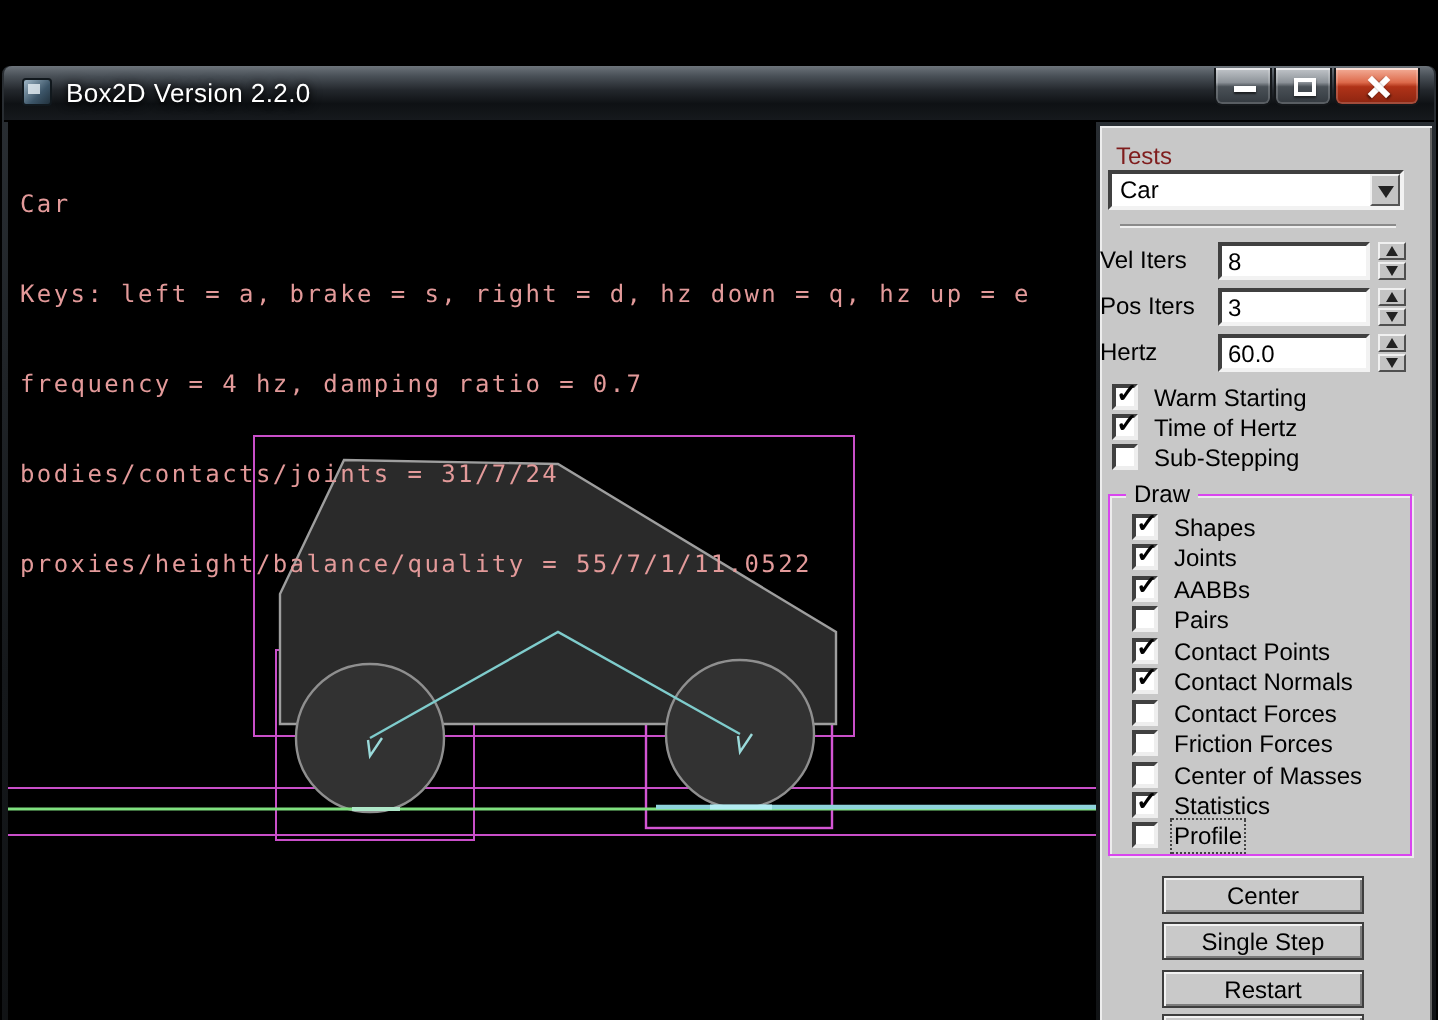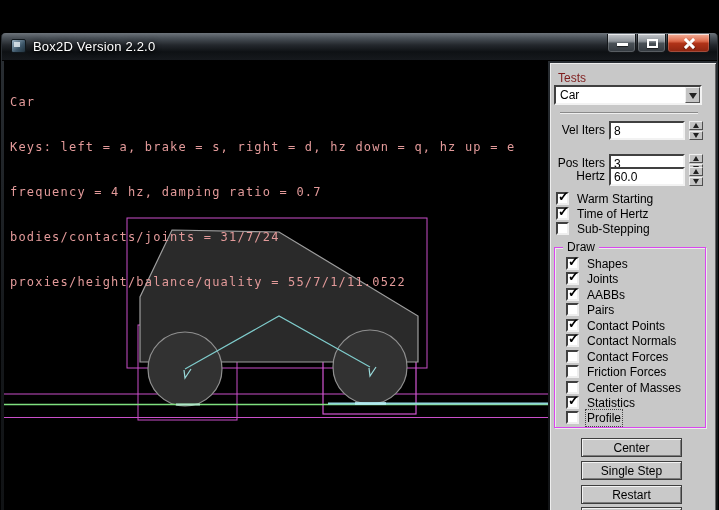--- a/index.html
+++ b/index.html
@@ -74,21 +74,21 @@
   .dd-text { position:absolute; left:4px; top:1px; font-size:12px; }
   .dd-btn { position:absolute; right:0; top:0; width:15px; height:16px;
     background:#c4c4c4; border:1px solid; border-color:#f0f0f0 #555 #555 #f0f0f0; cursor:pointer; }
   .tri-down-sm { position:absolute; left:3px; top:5px; width:0; height:0;
     border-left:4px solid transparent; border-right:4px solid transparent; border-top:6px solid #222; }
 
   .separator { position:absolute; left:10px; top:49px; width:138px; height:2px;
     background:#8a8a8a; border-bottom:1px solid #efefef; }
 
   .spinrow { position:absolute; left:0; width:166px; height:19px; }
-  .spinlabel { position:absolute; left:0; top:2px; width:55px; text-align:right; }
+  .spinlabel { position:absolute; left:0; top:2px; width:55px; }
   .spinfield { position:absolute; left:59px; top:0; width:76px; height:19px;
     background:#fff; border:2px solid; border-color:#404040 #f2f2f2 #f2f2f2 #404040;
     font-family:"Liberation Sans", sans-serif; font-size:12px; padding:0 3px; color:#000; }
   .spinner { position:absolute; left:139px; top:0; width:14px; height:19px; }
   .spinbtn { position:absolute; left:0; width:14px; height:9px; background:#c4c4c4;
     border:1px solid; border-color:#f0f0f0 #4f4f4f #4f4f4f #f0f0f0; cursor:pointer; }
   .spinbtn.up { top:0; } .spinbtn.dn { top:10px; }
   .tri-up { position:absolute; left:3px; top:1px; width:0; height:0;
     border-left:3px solid transparent; border-right:3px solid transparent; border-bottom:5px solid #222; }
   .tri-dn { position:absolute; left:3px; top:1px; width:0; height:0;
@@ -191,21 +191,21 @@
       <div class="spinner">
         <div class="spinbtn up">
             <i class="tri-up"></i>
           </div>
         <div class="spinbtn dn">
             <i class="tri-dn"></i>
           </div>
       </div>
     </div>
 
-    <div class="spinrow" style="top:91px;">
+    <div class="spinrow" style="top:81px;">
       <span class="spinlabel">Pos Iters</span>
       <input class="spinfield" value="3" style="">
       <div class="spinner">
         <div class="spinbtn up">
             <i class="tri-up"></i>
           </div>
         <div class="spinbtn dn">
             <i class="tri-dn"></i>
           </div>
       </div>

